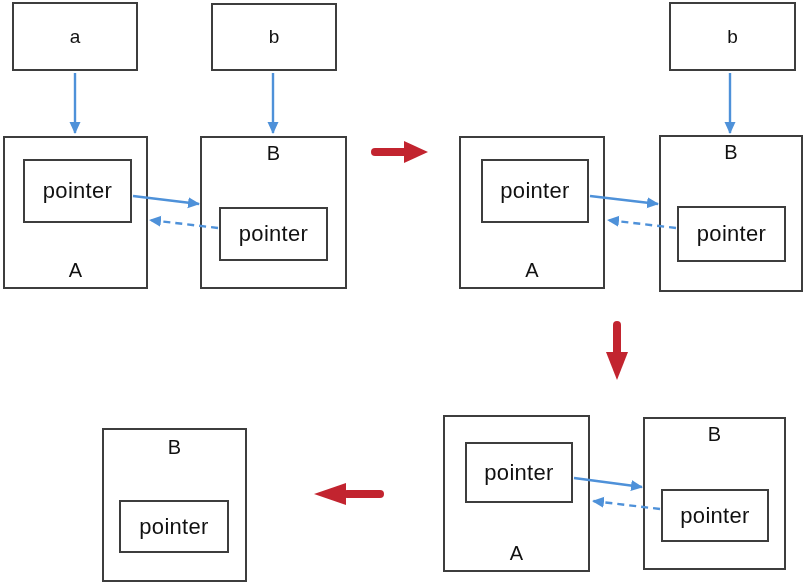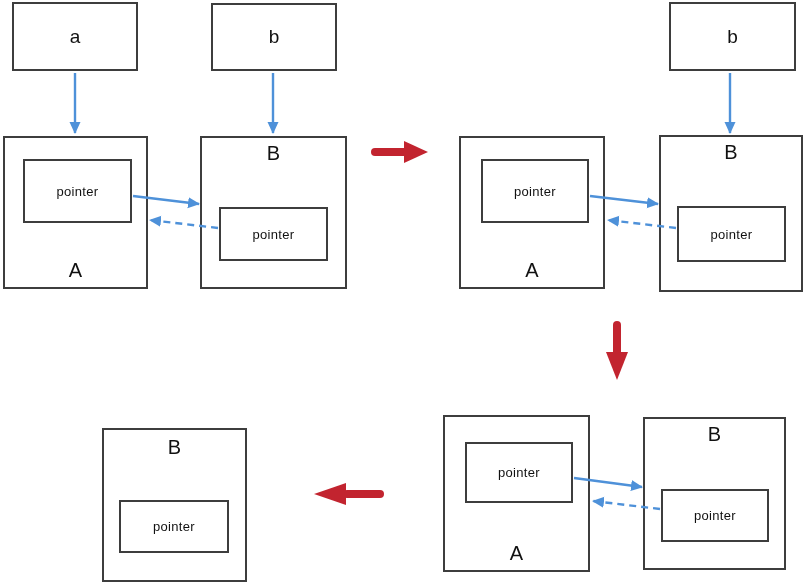--- a/index.html
+++ b/index.html
@@ -33,21 +33,21 @@
   .label-top { top: 4px; }
   .label-bottom { bottom: 5px; }
   .pointer-box {
     position: absolute;
     box-sizing: border-box;
     border: 2px solid #3d3d3d;
     background: #ffffff;
     display: flex;
     align-items: center;
     justify-content: center;
-    font-size: 13px;
+    font-size: 22px;
     letter-spacing: 0.3px;
   }
   .overlay {
     position: absolute;
     left: 0; top: 0;
     pointer-events: none;
   }
 </style>
 </head>
 <body>

